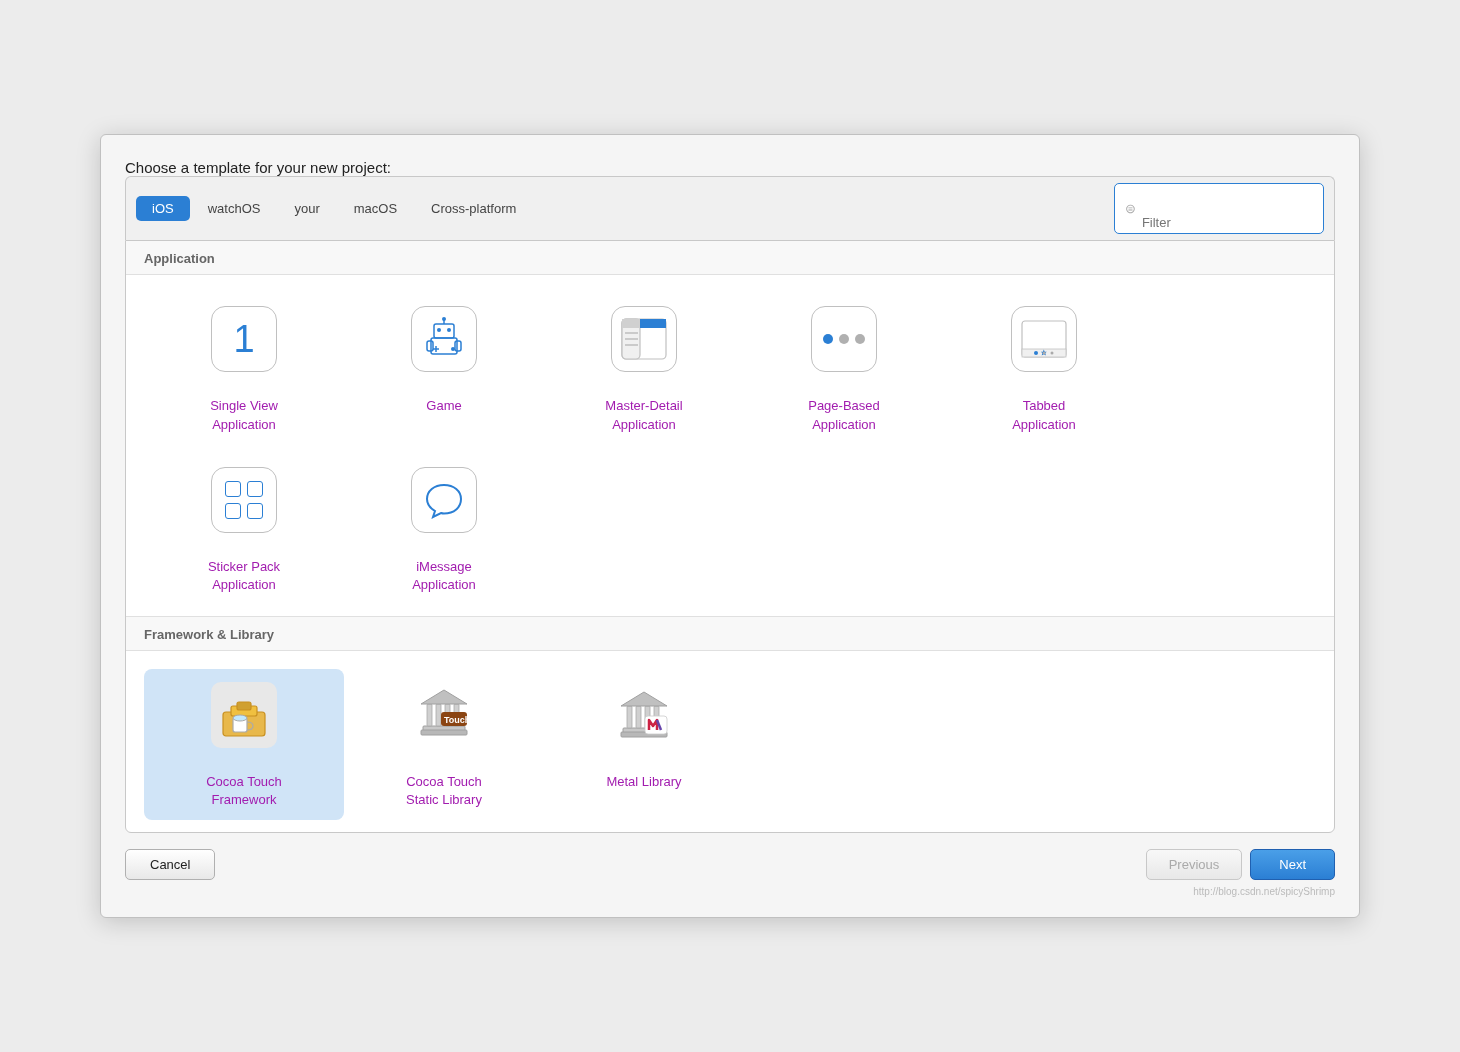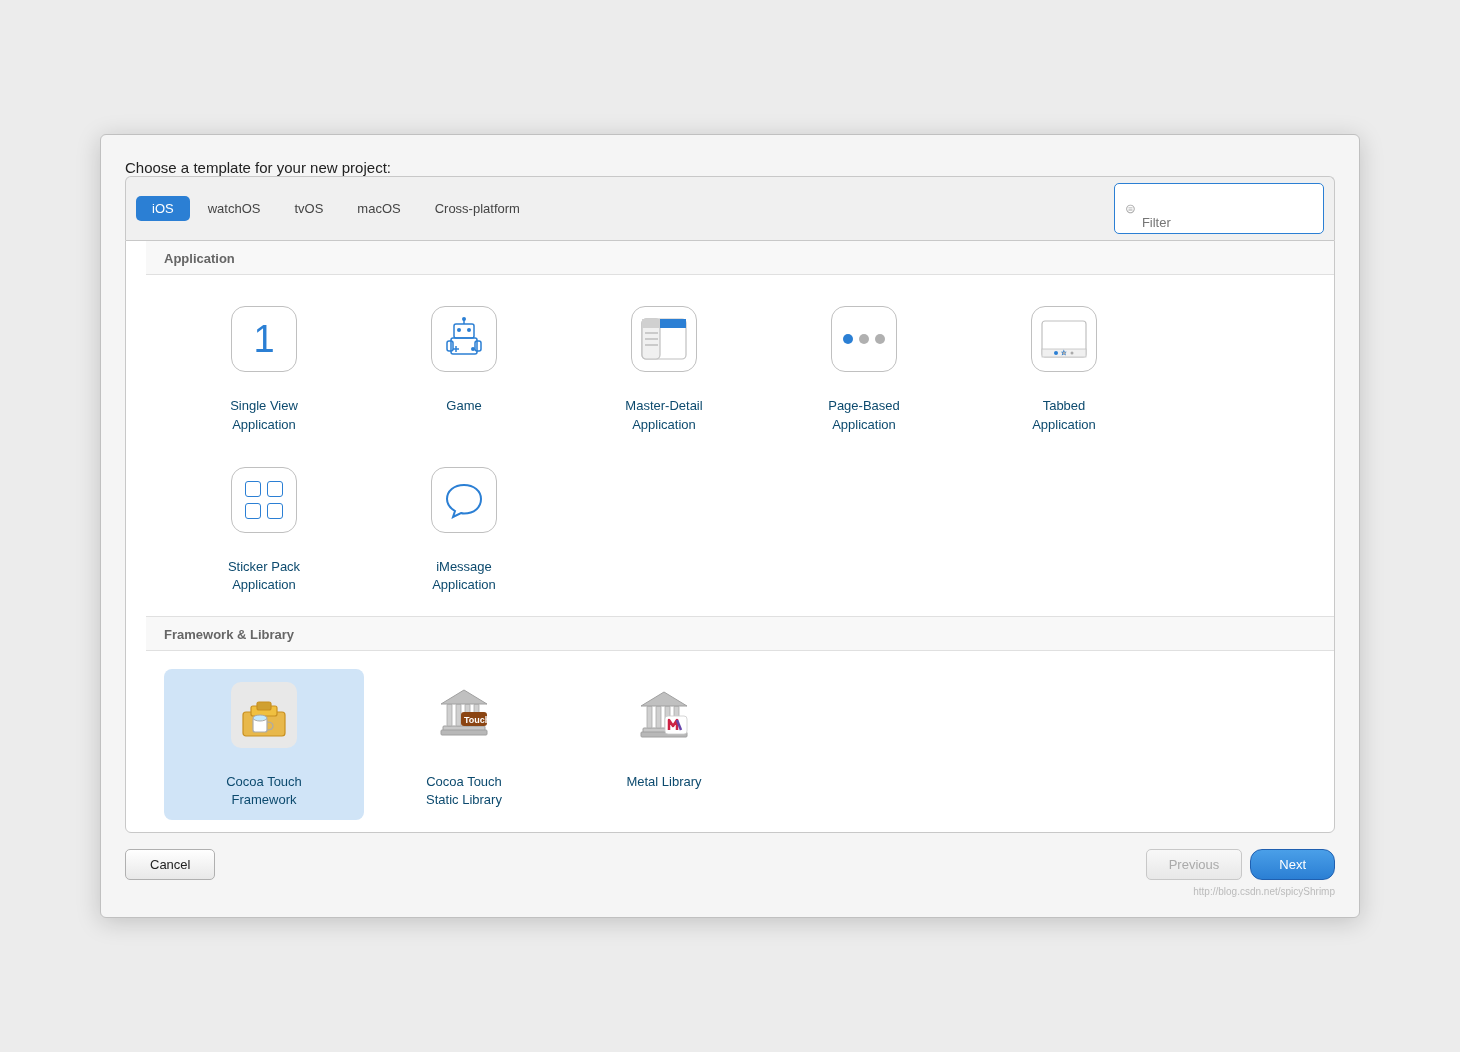--- a/index.html
+++ b/index.html
@@ -77,21 +77,20 @@
       font-size: 13px;
       color: #aaa;
       width: 100%;
       margin-top: 28px;
     }
     
     .content-area {
       background: #fff;
       border: 1px solid #c8c8c8;
       border-radius: 0 0 6px 6px;
-      padding-left: 20px;
     }
     .section-header {
       font-size: 13px;
       font-weight: 700;
       color: #666;
       padding: 10px 18px 8px 18px;
       background: #f8f8f8;
       border-bottom: 1px solid #e0e0e0;
     }
     .section-body {
@@ -119,21 +118,21 @@
     .item-icon {
       width: 72px;
       height: 72px;
       margin-bottom: 10px;
       display: flex;
       align-items: center;
       justify-content: center;
     }
     .item-label {
       font-size: 13px;
-      color: #0c4a6e;
+      color: #a21caf;
       line-height: 1.4;
       margin-top: 12px;
     }
     
     .icon-box {
       width: 66px;
       height: 66px;
       border: 1.5px solid #c0c0c0;
       border-radius: 14px;
       background: #fff;
@@ -180,21 +179,21 @@
       border-radius: 5px;
       border: 1px solid #c8c8c8;
       background: linear-gradient(to bottom, #f8f8f8, #e8e8e8);
       color: #aaa;
       cursor: default;
       outline: none;
     }
     .btn-next {
       padding: 7px 28px;
       font-size: 13px;
-      border-radius: 12px;
+      border-radius: 5px;
       border: 1px solid #2060b0;
       background: linear-gradient(to bottom, #4a9fe8, #2b7fd4);
       color: #fff;
       cursor: pointer;
       outline: none;
     }
     .right-buttons { display: flex; gap: 8px; }
     .watermark {
       font-size: 10px;
       color: #bbb;
@@ -205,21 +204,21 @@
 </head>
 <body>
 
 <div class="dialog">
   <div class="dialog-title">Choose a template for your new project:</div>
 
   <div class="tab-bar">
     <div class="tab-bar-inner">
       <button class="tab active">iOS</button>
       <button class="tab">watchOS</button>
-      <button class="tab">tvOS</button>
+      <button class="tab">your</button>
       <button class="tab">macOS</button>
       <button class="tab">Cross-platform</button>
     </div>
     <div class="filter-box">
       <span class="filter-icon">⊜</span>
       <input class="filter-input" placeholder="Filter" type="text" style="">
     </div>
   </div>
 
   <div class="content-area">

